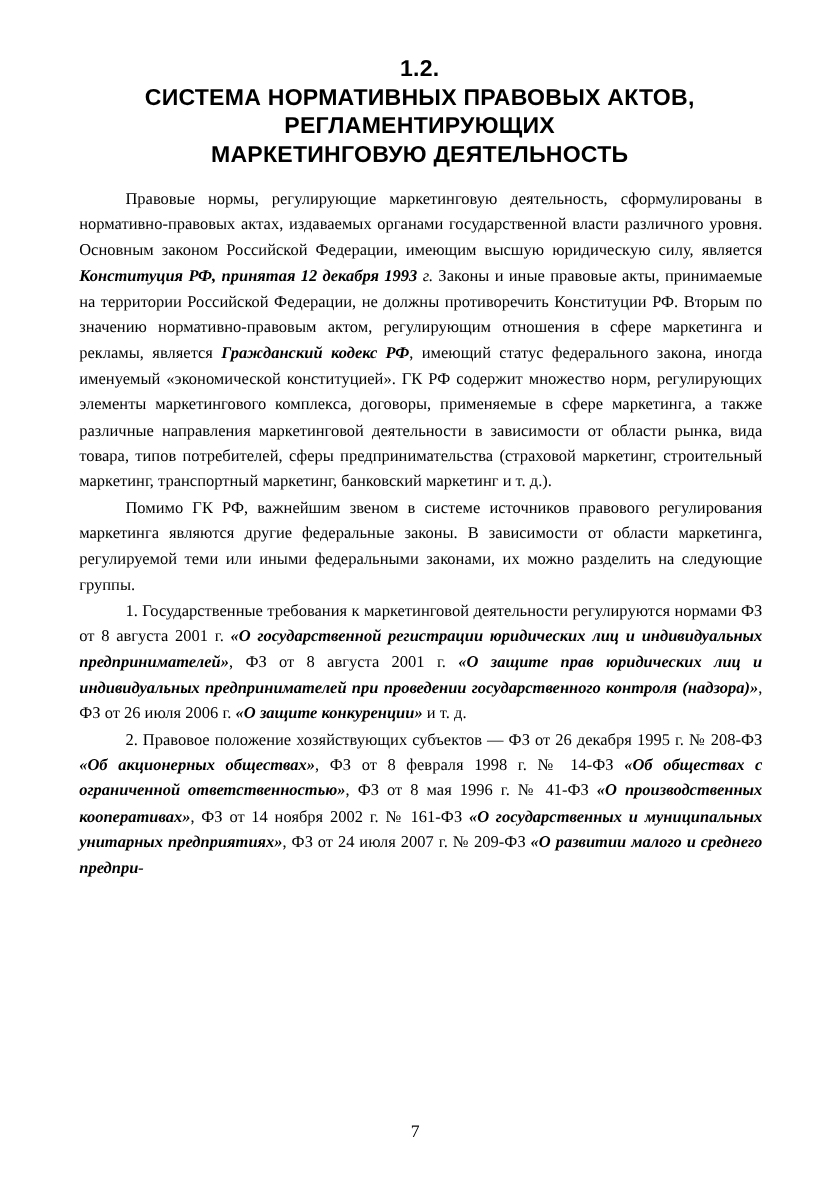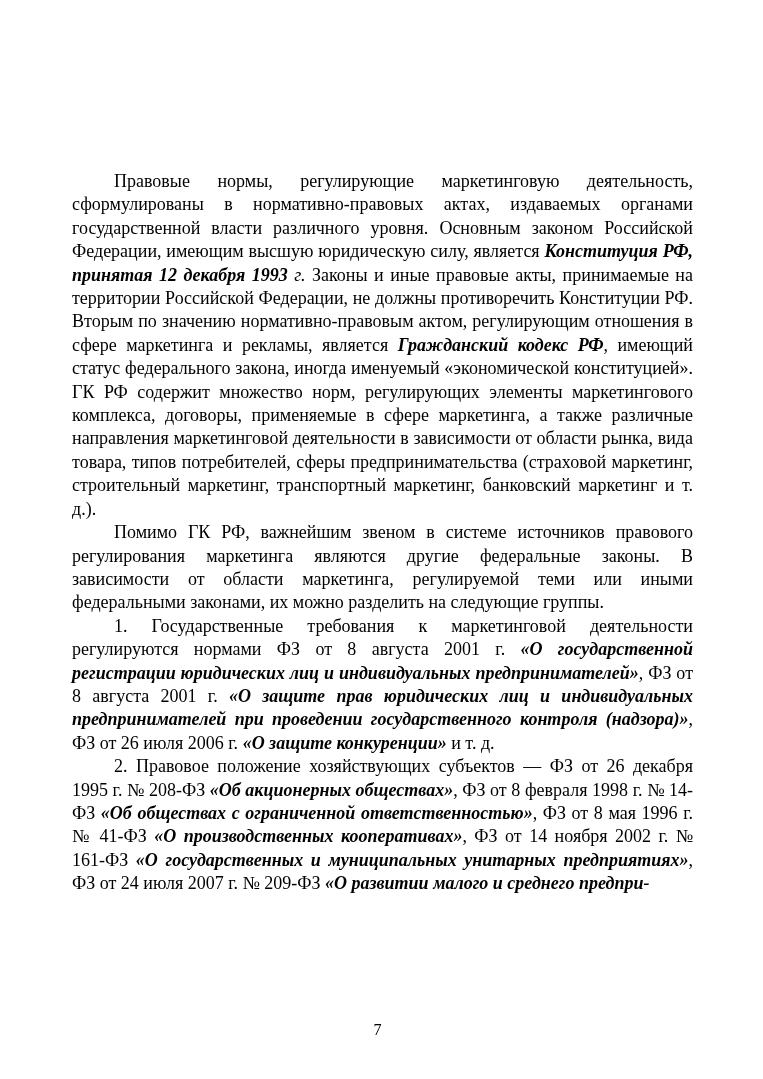--- a/index.html
+++ b/index.html
@@ -28,21 +28,21 @@
     line-height: 26px;
     letter-spacing: 0.2px;
     color: #000000;
   }
   .body-text {
     position: absolute;
     top: 170px;
     left: 72px;
     width: 621px;
     text-align: justify;
-    font-size: 18px;
+    font-size: 15px;
     line-height: 23.4px;
     hyphens: auto;
     color: #000000;
   }
   .para {
     margin: 0;
     text-indent: 42px;
   }
   .run-n  { font-weight: normal; font-style: normal; }
   .run-bi { font-weight: bold;   font-style: italic; }
@@ -56,20 +56,26 @@
     font-family: "Liberation Serif", serif;
     font-size: 16px;
     color: #000000;
   }
 </style>
 </head>
 <body>
 
 <div class="page">
 
+  <header class="heading">
+    <div class="h-num">1.2.</div>
+    <div class="h-line">СИСТЕМА НОРМАТИВНЫХ ПРАВОВЫХ АКТОВ,</div>
+    <div class="h-line">РЕГЛАМЕНТИРУЮЩИХ</div>
+    <div class="h-line">МАРКЕТИНГОВУЮ ДЕЯТЕЛЬНОСТЬ</div>
+  </header>
 
   <main class="body-text">
       <p class="para"><span class="run-n">Правовые нормы, регулирующие маркетинговую деятельность, сформулированы в нормативно-правовых актах, издаваемых органами государственной власти различного уровня. Основным законом Российской Федерации, имеющим высшую юридическую силу, является </span><span class="run-bi">Конституция РФ, принятая 12 декабря 1993</span><span class="run-i"> г.</span><span class="run-n"> Законы и иные правовые акты, принимаемые на территории Российской Федерации, не должны противоречить Конституции РФ. Вторым по значению нормативно-правовым актом, регулирующим отношения в сфере маркетинга и рекламы, является </span><span class="run-bi">Гражданский кодекс РФ</span><span class="run-n">, имеющий статус федерального закона, иногда именуемый «экономической конституцией». ГК РФ содержит множество норм, регулирующих элементы маркетингового комплекса, договоры, применяемые в сфере маркетинга, а также различные направления маркетинговой деятельности в зависимости от области рынка, вида товара, типов потребителей, сферы предпринимательства (страховой маркетинг, строительный маркетинг, транспортный маркетинг, банковский маркетинг и т. д.).</span></p>
       <p class="para"><span class="run-n">Помимо ГК РФ, важнейшим звеном в системе источников правового регулирования маркетинга являются другие федеральные законы. В зависимости от области маркетинга, регулируемой теми или иными федеральными законами, их можно разделить на следующие группы.</span></p>
       <p class="para"><span class="run-n">1. Государственные требования к маркетинговой деятельности регулируются нормами ФЗ от 8 августа 2001 г. </span><span class="run-bi">«О государственной регистрации юридических лиц и индивидуальных предпринимателей»</span><span class="run-n">, ФЗ от 8 августа 2001 г. </span><span class="run-bi">«О защите прав юридических лиц и индивидуальных предпринимателей при проведении государственного контроля (надзора)»</span><span class="run-n">, ФЗ от 26 июля 2006 г. </span><span class="run-bi">«О защите конкуренции»</span><span class="run-n"> и т. д.</span></p>
       <p class="para"><span class="run-n">2. Правовое положение хозяйствующих субъектов — ФЗ от 26 декабря 1995 г. № 208-ФЗ </span><span class="run-bi">«Об акционерных обществах»</span><span class="run-n">, ФЗ от 8 февраля 1998 г. № 14-ФЗ </span><span class="run-bi">«Об обществах с ограниченной ответственностью»</span><span class="run-n">, ФЗ от 8 мая 1996 г. № 41-ФЗ </span><span class="run-bi">«О производственных кооперативах»</span><span class="run-n">, ФЗ от 14 ноября 2002 г. № 161-ФЗ </span><span class="run-bi">«О государственных и муниципальных унитарных предприятиях»</span><span class="run-n">, ФЗ от 24 июля 2007 г. № 209-ФЗ </span><span class="run-bi">«О развитии малого и среднего предпри-</span></p>
     </main>
 
   <footer class="page-number">7</footer>
 

